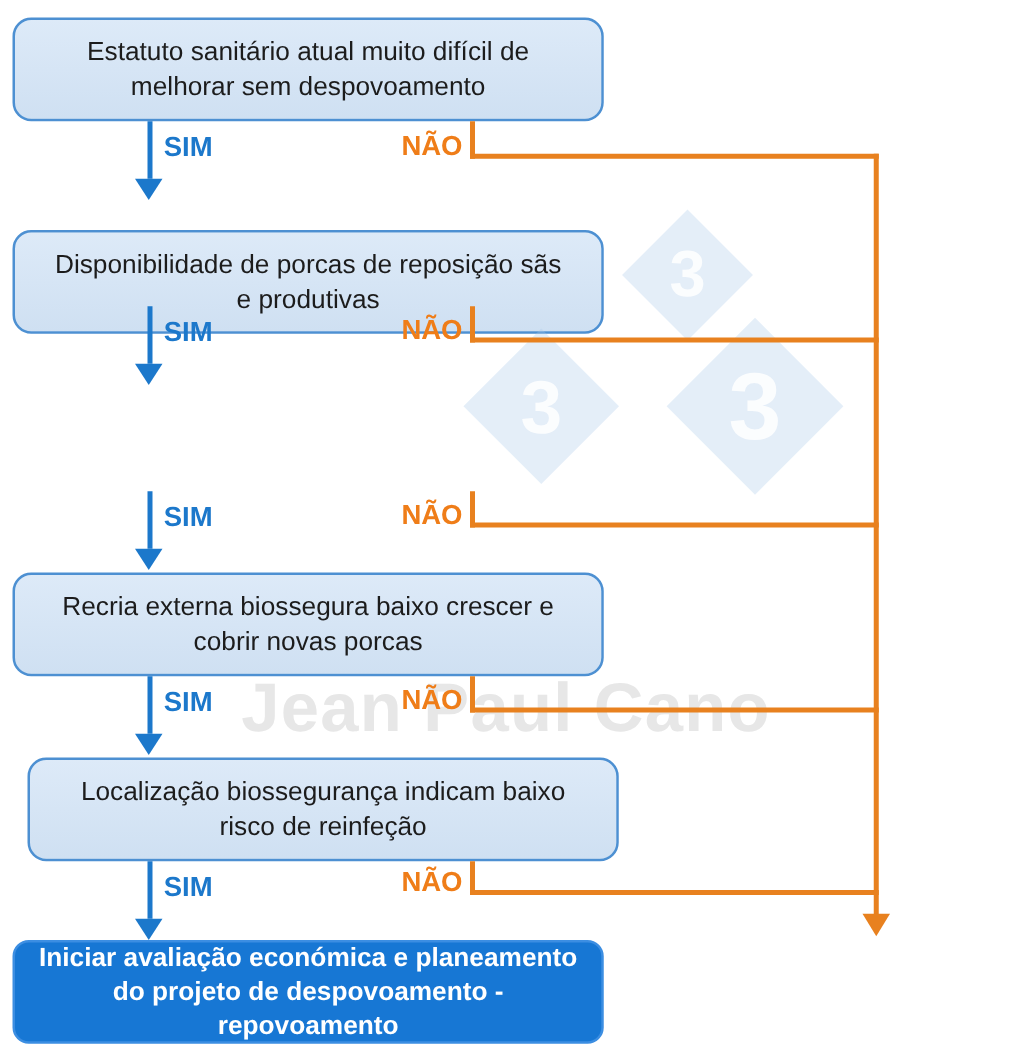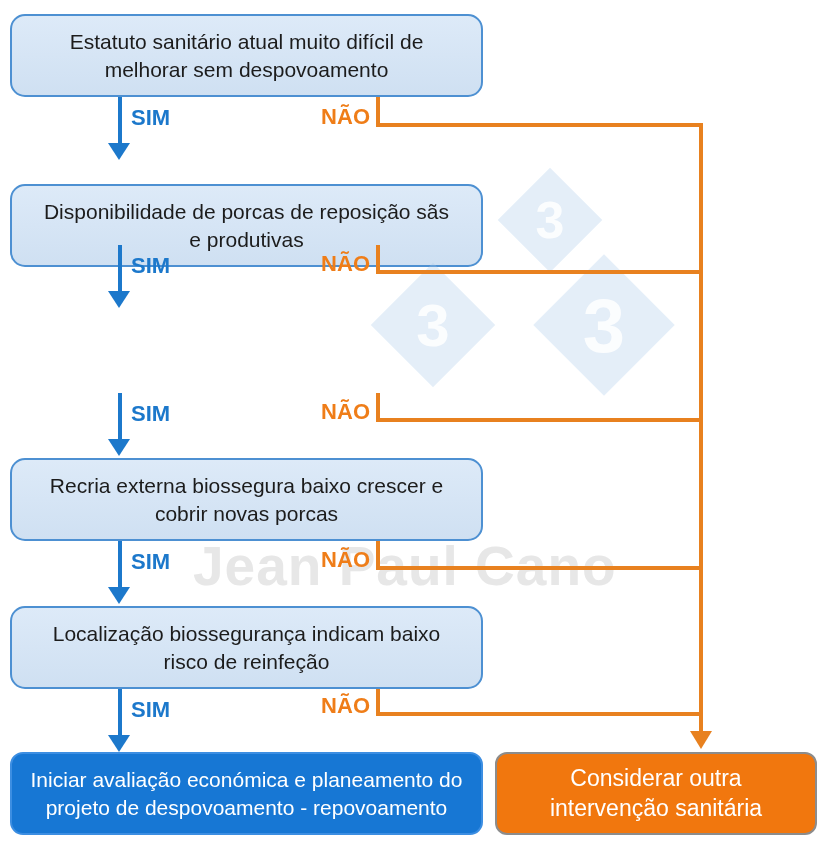--- a/index.html
+++ b/index.html
@@ -16,21 +16,21 @@
     border:2px solid #4d90d2;border-radius:15px;
     background:linear-gradient(180deg,#ddeaf8 0%,#cfe0f2 100%);
     display:flex;align-items:center;justify-content:center;
     text-align:center;font-size:21px;line-height:1.32;color:#1c1c1c;
     padding:0 26px;box-sizing:border-box;z-index:1;
   }
   
   .final{
     position:absolute;height:83px;top:752px;
     display:flex;align-items:center;justify-content:center;
-    text-align:center;color:#ffffff;box-sizing:border-box;z-index:3;
+    text-align:center;color:#ffffff;box-sizing:border-box;z-index:3;font-weight:bold;
   }
   .final-yes{
     left:10px;width:473px;
     background:#1777d4;border:2px solid #3c8ee2;border-radius:13px;
     font-size:21px;line-height:1.3;padding:0 14px;
   }
   .final-no{
     left:495px;width:322px;
     background:#f1770e;border:2px solid #8c8c8c;border-radius:12px;
     font-size:23px;line-height:1.3;padding:0 18px;
@@ -73,21 +73,21 @@
 
   <div class="dbox" style="top:14px;">
       <span>Estatuto sanitário atual muito difícil de melhorar sem despovoamento</span>
     </div>
   <div class="dbox" style="top:162px;margin-top:22px;">
       <span>Disponibilidade de porcas de reposição sãs e produtivas</span>
     </div>
   <div class="dbox" style="top:458px;">
       <span>Recria externa biossegura baixo crescer e cobrir novas porcas</span>
     </div>
-  <div class="dbox" style="top:606px;">
+  <div class="dbox" style="top:606px;margin-left:12px;">
       <span>Localização biossegurança indicam baixo risco de reinfeção</span>
     </div>
 
   <div class="sim-line" style="top:97px;"></div>
   <div class="sim-head" style="top:143px;"></div>
   <div class="sim-label" style="top:105px;">SIM</div>
 
   <div class="sim-line" style="top:245px;"></div>
   <div class="sim-head" style="top:291px;"></div>
   <div class="sim-label" style="top:253px;">SIM</div>
@@ -123,17 +123,14 @@
   <div class="nao-drop" style="top:689px;height:27px;"></div>
   <div class="nao-horiz" style="top:712px;"></div>
   <div class="nao-label" style="top:693px;">NÃO</div>
 
   <div class="trunk"></div>
   <div class="trunk-head"></div>
 
   <div class="final final-yes">
     <span>Iniciar avaliação económica e planeamento do projeto de despovoamento - repovoamento</span>
   </div>
-  <div class="final final-no">
-    <span>Considerar outra intervenção sanitária</span>
-  </div>
 
 </div>
 
 </body></html>

